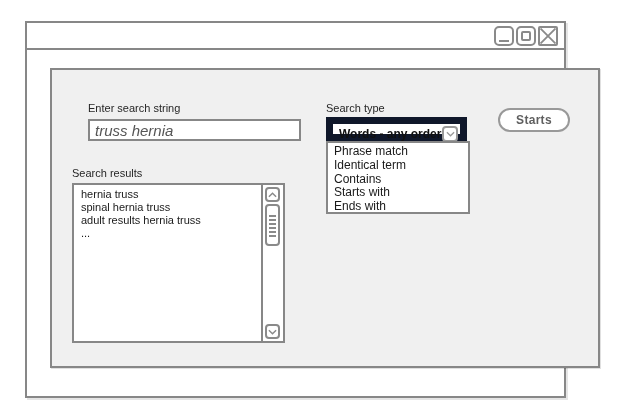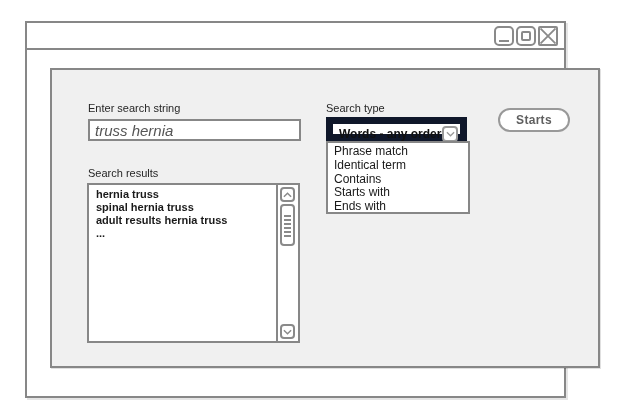--- a/index.html
+++ b/index.html
@@ -43,24 +43,24 @@
   .lbl { position:absolute; font-size:11px; color:#262626; white-space:nowrap; }
 
   
   .lbl-search   { left:36px; top:32px; }
   .search-input {
     position:absolute; left:36px; top:49px; width:213px; height:22px;
     border:2px solid #878787; background:#fff; padding:0 5px;
     font-family:inherit; font-size:15px; font-style:italic; color:#555;
     outline:none;
   }
-  .lbl-results  { left:36px; top:97px; }
+  .lbl-results  { left:20px; top:97px; }
   .results-box {
-    position:absolute; left:35px; top:113px; width:213px; height:160px;
-    background:#fff; border:2px solid #878787;font-weight:bold;
+    position:absolute; left:20px; top:113px; width:213px; height:160px;
+    background:#fff; border:2px solid #878787;
   }
   .results-list { position:absolute; left:0; top:0; right:22px; bottom:0; padding:3px 0 0 7px; }
   .result-item { font-size:11px; line-height:13px; color:#1a1a1a; white-space:nowrap; overflow:hidden; }
 
   
   .vscroll {
     position:absolute; top:0; right:0; bottom:0; width:22px;
     border-left:2px solid #878787; background:#fff;
   }
   .sbtn {

